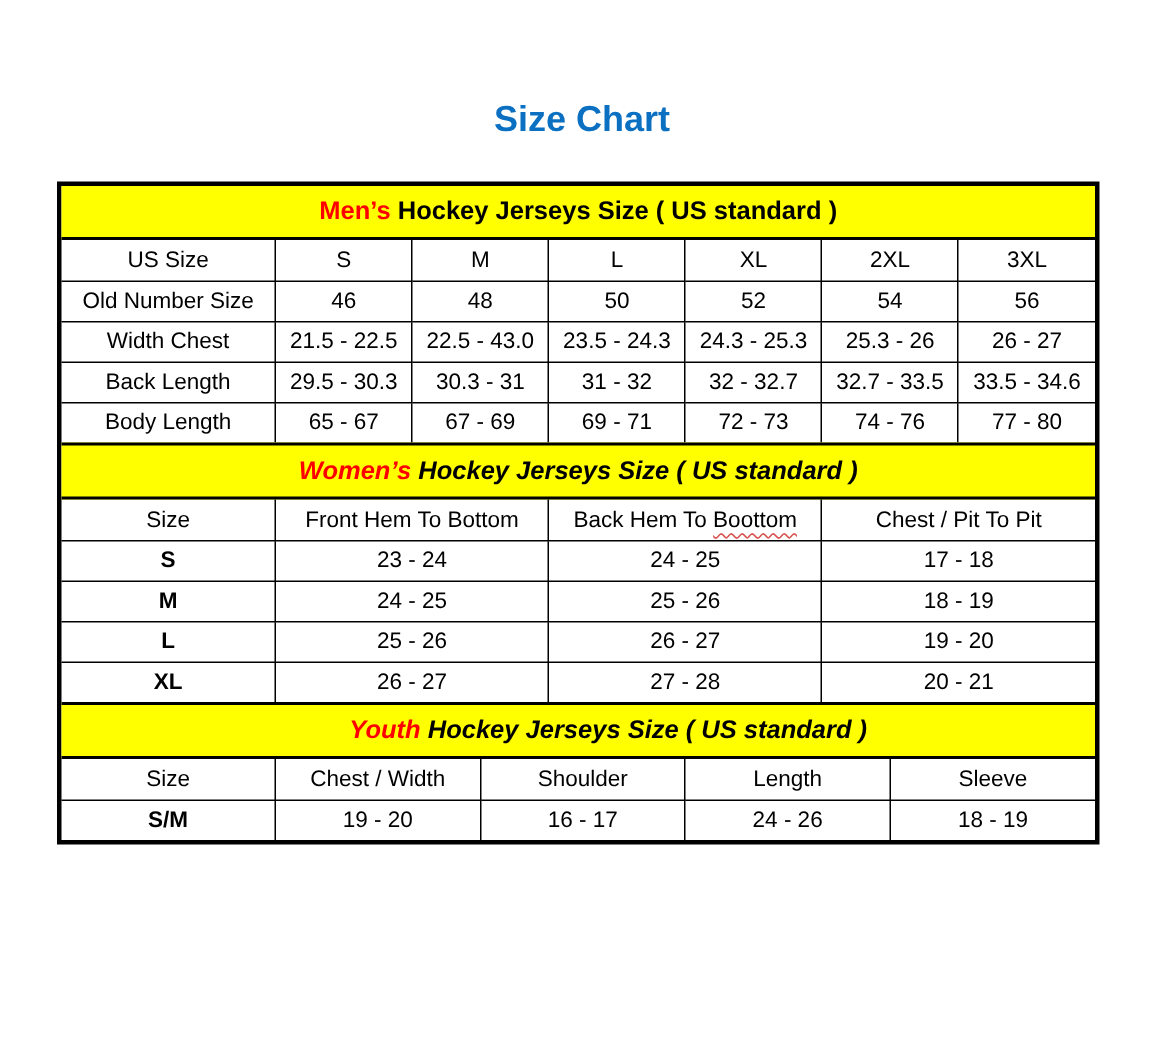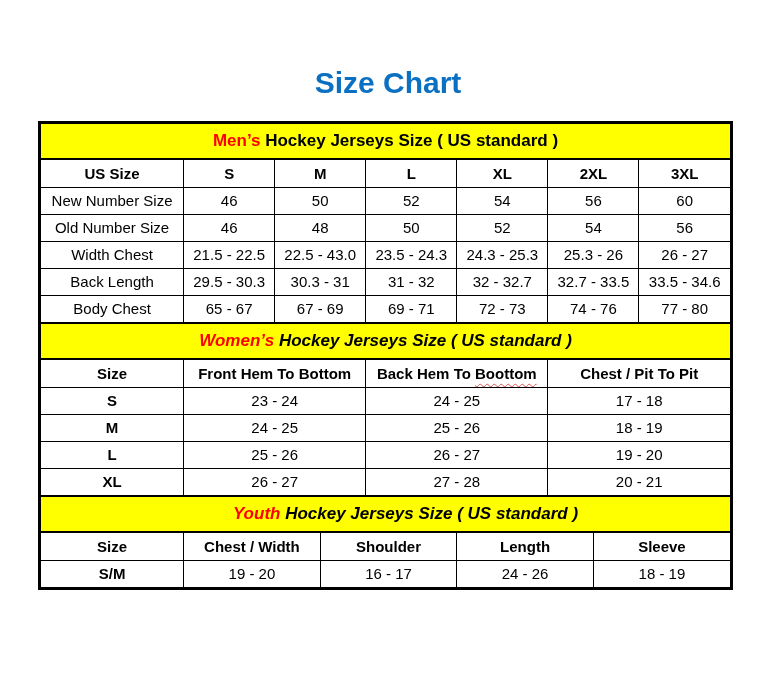--- a/index.html
+++ b/index.html
@@ -15,21 +15,21 @@
     background: #ffffff;
     overflow: hidden;
   }
   .title {
     position: absolute;
     top: 66px;
     left: 0;
     width: 100%;
     margin: 0;
     text-align: center;
-    font-size: 30px;
+    font-size: 24px;
     font-weight: bold;
     color: #0b70c2;
     letter-spacing: 0px;
   }
   .chart {
     position: absolute;
     top: 121px;
     left: 38px;
     width: 695px;
     border: 3px solid #000000;
@@ -62,21 +62,21 @@
     text-align: center;
     vertical-align: middle;
     font-size: 15px;
     height: 27px;
     padding: 0 2px;
     box-sizing: border-box;
     color: #000000;
     overflow: hidden;
     white-space: nowrap;
   }
-  thead th { font-weight: bold; }
+  thead th { font-weight: normal; }
   tbody td { font-weight: normal; }
   tbody td.bold { font-weight: bold; }
   .squiggle {
     text-decoration: underline;
     text-decoration-style: wavy;
     text-decoration-color: #d9534f;
     text-decoration-thickness: 1px;
     text-underline-offset: 4px;
   }
 </style>
@@ -107,29 +107,20 @@
               <th>S</th>
               <th>M</th>
               <th>L</th>
               <th>XL</th>
               <th>2XL</th>
               <th>3XL</th>
             </tr>
           </thead>
           <tbody>
             <tr>
-              <td>New Number Size</td>
-              <td>46</td>
-              <td>50</td>
-              <td>52</td>
-              <td>54</td>
-              <td>56</td>
-              <td>60</td>
-            </tr>
-            <tr>
               <td>Old Number Size</td>
               <td>46</td>
               <td>48</td>
               <td>50</td>
               <td>52</td>
               <td>54</td>
               <td>56</td>
             </tr>
             <tr>
               <td>Width Chest</td>
@@ -143,21 +134,21 @@
             <tr>
               <td>Back Length</td>
               <td>29.5 - 30.3</td>
               <td>30.3 - 31</td>
               <td>31 - 32</td>
               <td>32 - 32.7</td>
               <td>32.7 - 33.5</td>
               <td>33.5 - 34.6</td>
             </tr>
             <tr>
-              <td>Body Chest</td>
+              <td>Body Length</td>
               <td>65 - 67</td>
               <td>67 - 69</td>
               <td>69 - 71</td>
               <td>72 - 73</td>
               <td>74 - 76</td>
               <td>77 - 80</td>
             </tr>
           </tbody>
         </table>
       </section>

